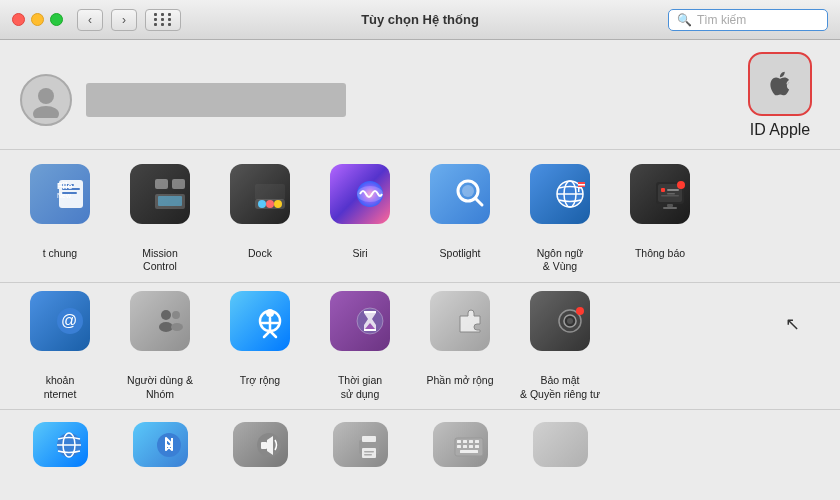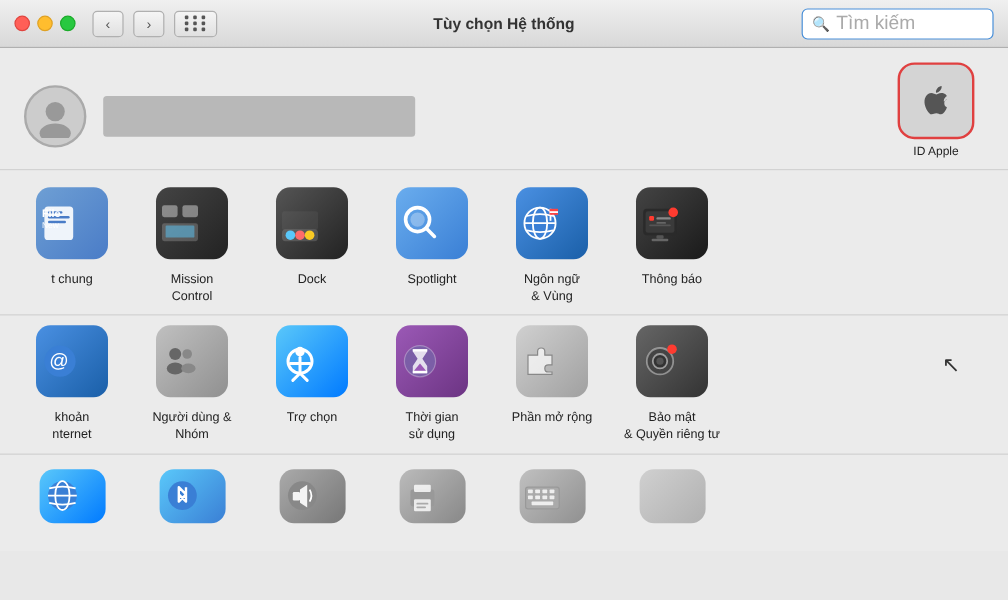--- a/index.html
+++ b/index.html
@@ -91,21 +91,21 @@
       border-radius: 5px;
       padding: 3px 8px;
       gap: 5px;
       width: 160px;
     }
     .search-icon-char {
       color: #888;
       font-size: 12px;
     }
     .search-input-placeholder {
-      font-size: 16px;
+      font-size: 12px;
       color: #aaa;
     }
     .avatar {
       width: 52px;
       height: 52px;
       border-radius: 50%;
       background: #ccc;
       display: flex;
       align-items: center;
       justify-content: center;
@@ -128,41 +128,41 @@
       width: 64px;
       height: 64px;
       border-radius: 14px;
       display: flex;
       align-items: center;
       justify-content: center;
       margin-bottom: 4px;
       position: relative;
     }
     .icon-label {
-      font-size: 10px;
+      font-size: 16px;
       text-align: right;
       color: #222;
       line-height: 1.3;
     }
     .grid-icon-item {
       display: flex;
       flex-direction: column;
       align-items: center;
       width: 100px;
       padding: 8px 4px;
       cursor: pointer;
     }
     .grid-icon-box {
       width: 60px;
       height: 60px;
       border-radius: 12px;
       display: flex;
       align-items: center;
-      justify-content: flex-start;
-      margin-bottom: 11px;
+      justify-content: flex-end;
+      margin-bottom: 23px;
     }
     .grid-icon-label {
       font-size: 10.5px;
       text-align: center;
       color: #222;
       line-height: 1.3;
     }
 
     
     .apple-icon-svg { width:36px; height:36px; }
@@ -273,20 +273,38 @@
         <rect x="5" y="25" width="30" height="10" rx="3" fill="rgba(255,255,255,0.15)"></rect>
         <rect x="5" y="10" width="30" height="16" rx="2" fill="rgba(255,255,255,0.05)"></rect>
         <circle cx="12" cy="30" r="4" fill="#5ac8fa"></circle>
         <circle cx="20" cy="30" r="4" fill="#ff6b6b"></circle>
         <circle cx="28" cy="30" r="4" fill="#f9ca24"></circle>
       </svg>
     </div>
     <span class="grid-icon-label">Dock</span>
   </div>
 
+  <div class="grid-icon-item">
+    <div class="grid-icon-box" style="background:linear-gradient(135deg,#b366ff,#5533cc,#ff6699);">
+      <svg width="40" height="40" viewBox="0 0 40 40">
+        <defs>
+          <radialGradient id="sg" cx="50%" cy="50%" r="50%">
+            <stop offset="0%" stop-color="#ff99cc"></stop>
+            <stop offset="50%" stop-color="#9966ff"></stop>
+            <stop offset="100%" stop-color="#3366ff"></stop>
+          </radialGradient>
+        </defs>
+        <circle cx="20" cy="20" r="13" fill="url(#sg)" opacity="0.9"></circle>
+        <ellipse cx="20" cy="20" rx="13" ry="8" fill="rgba(255,255,255,0.2)"></ellipse>
+
+        <path d="M10 20 Q13 14 16 20 Q19 26 22 20 Q25 14 28 20 Q30 24 32 20" stroke="white" stroke-width="2" fill="none"></path>
+      </svg>
+    </div>
+    <span class="grid-icon-label">Siri</span>
+  </div>
 
   <div class="grid-icon-item">
     <div class="grid-icon-box" style="background:linear-gradient(135deg,#6aadee,#3a7fd5);">
       <svg width="40" height="40" viewBox="0 0 40 40">
         <circle cx="18" cy="17" r="10" fill="none" stroke="white" stroke-width="3"></circle>
         <circle cx="18" cy="17" r="6" fill="rgba(255,255,255,0.3)"></circle>
         <line x1="25" y1="24" x2="32" y2="31" stroke="white" stroke-width="3" stroke-linecap="round"></line>
       </svg>
     </div>
     <span class="grid-icon-label">Spotlight</span>
@@ -359,21 +377,21 @@
     <div class="grid-icon-box" style="background:linear-gradient(135deg,#5ac8fa,#007aff);">
       <svg width="40" height="40" viewBox="0 0 40 40">
         <circle cx="20" cy="12" r="4" fill="white"></circle>
         <circle cx="20" cy="20" r="10" fill="none" stroke="white" stroke-width="2.5"></circle>
         <line x1="20" y1="17" x2="20" y2="30" stroke="white" stroke-width="2.5" stroke-linecap="round"></line>
         <line x1="12" y1="22" x2="28" y2="22" stroke="white" stroke-width="2.5" stroke-linecap="round"></line>
         <line x1="20" y1="30" x2="14" y2="36" stroke="white" stroke-width="2.5" stroke-linecap="round"></line>
         <line x1="20" y1="30" x2="26" y2="36" stroke="white" stroke-width="2.5" stroke-linecap="round"></line>
       </svg>
     </div>
-    <span class="grid-icon-label">Trợ chọn</span>
+    <span class="grid-icon-label">Trợ rộng</span>
   </div>
 
   <div class="grid-icon-item">
     <div class="grid-icon-box" style="background:linear-gradient(135deg,#9b59b6,#6c3483);">
       <svg width="40" height="40" viewBox="0 0 40 40">
         <circle cx="20" cy="20" r="13" fill="#7b5ea7" stroke="rgba(255,255,255,0.3)" stroke-width="1"></circle>
 
         <path d="M14 10 L26 10 L26 12 L22 18 L26 24 L26 30 L14 30 L14 24 L18 18 L14 12 Z" fill="rgba(255,255,255,0.8)"></path>
         <path d="M14 10 L26 10 L26 12 L14 12 Z" fill="white"></path>
         <path d="M14 30 L26 30 L26 28 L14 28 Z" fill="white"></path>

